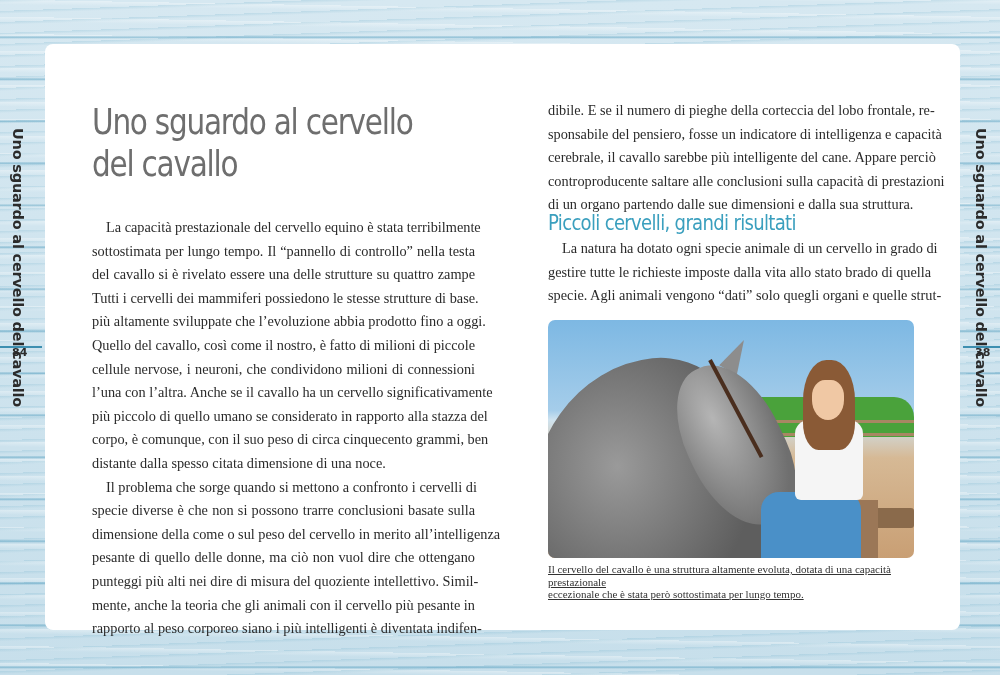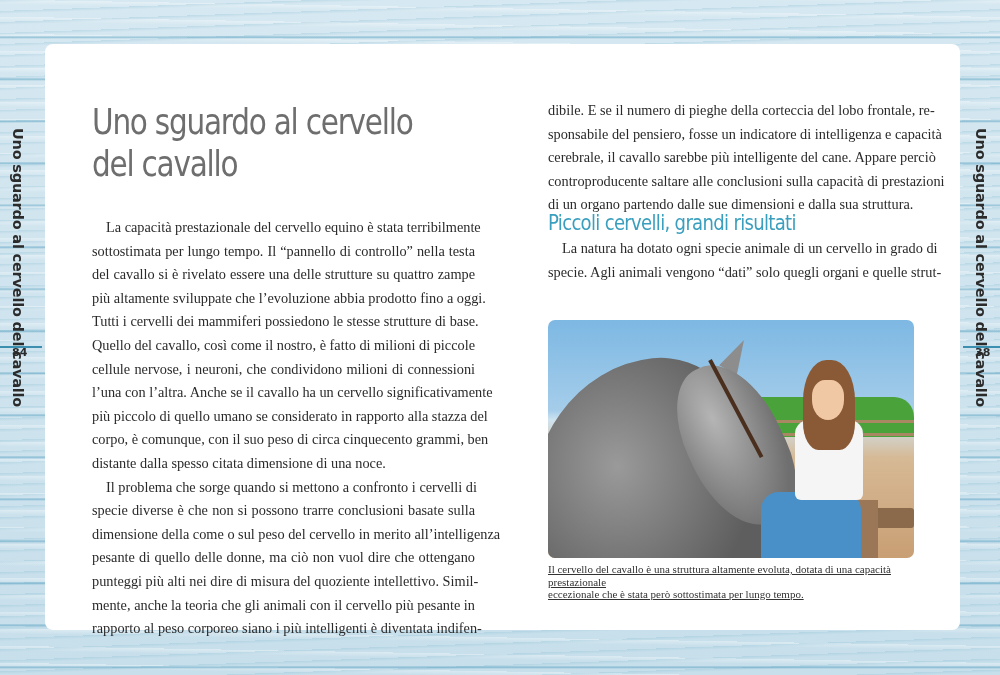--- a/index.html
+++ b/index.html
@@ -98,22 +98,22 @@
 
 <div class="title">
   <div>Uno sguardo al cervello</div>
   <div>del cavallo</div>
 </div>
 
 <div class="col col-left">
   <span class="ln indent">La capacità prestazionale del cervello equino è stata terribilmente</span>
   <span class="ln">sottostimata per lungo tempo. Il “pannello di controllo” nella testa</span>
   <span class="ln">del cavallo si è rivelato essere una delle strutture su quattro zampe</span>
+  <span class="ln">Tutti i cervelli dei mammiferi possiedono le stesse strutture di base.</span>
   <span class="ln">più altamente sviluppate che l’evoluzione abbia prodotto fino a oggi.</span>
-  <span class="ln">Tutti i cervelli dei mammiferi possiedono le stesse strutture di base.</span>
   <span class="ln">Quello del cavallo, così come il nostro, è fatto di milioni di piccole</span>
   <span class="ln">cellule nervose, i neuroni, che condividono milioni di connessioni</span>
   <span class="ln">l’una con l’altra. Anche se il cavallo ha un cervello significativamente</span>
   <span class="ln">più piccolo di quello umano se considerato in rapporto alla stazza del</span>
   <span class="ln">corpo, è comunque, con il suo peso di circa cinquecento grammi, ben</span>
   <span class="ln last">distante dalla spesso citata dimensione di una noce.</span>
   <span class="ln indent">Il problema che sorge quando si mettono a confronto i cervelli di</span>
   <span class="ln">specie diverse è che non si possono trarre conclusioni basate sulla</span>
   <span class="ln">dimensione della come o sul peso del cervello in merito all’intelligenza</span>
   <span class="ln">pesante di quello delle donne, ma ciò non vuol dire che ottengano</span>
@@ -127,20 +127,21 @@
   <span class="ln">sponsabile del pensiero, fosse un indicatore di intelligenza e capacità</span>
   <span class="ln">cerebrale, il cavallo sarebbe più intelligente del cane. Appare perciò</span>
   <span class="ln">controproducente saltare alle conclusioni sulla capacità di prestazioni</span>
   <span class="ln last">di un organo partendo dalle sue dimensioni e dalla sua struttura.</span>
 </div>
 
 <div class="subhead">Piccoli cervelli, grandi risultati</div>
 
 <div class="col col-right-bottom">
   <span class="ln indent">La natura ha dotato ogni specie animale di un cervello in grado di</span>
+  <span class="ln">gestire tutte le richieste imposte dalla vita allo stato brado di quella</span>
   <span class="ln">specie. Agli animali vengono “dati” solo quegli organi e quelle strut-</span>
 </div>
 
 <div class="photo" title="Grey dappled horse with bridle facing a young girl in white shirt and blue jeans sitting on a wooden rail in a sand arena">
   <div class="trees"></div>
   <div class="fence1"></div>
   <div class="fence2"></div>
   <div class="rail"></div>
   <div class="post"></div>
   <div class="horse-neck"></div>

